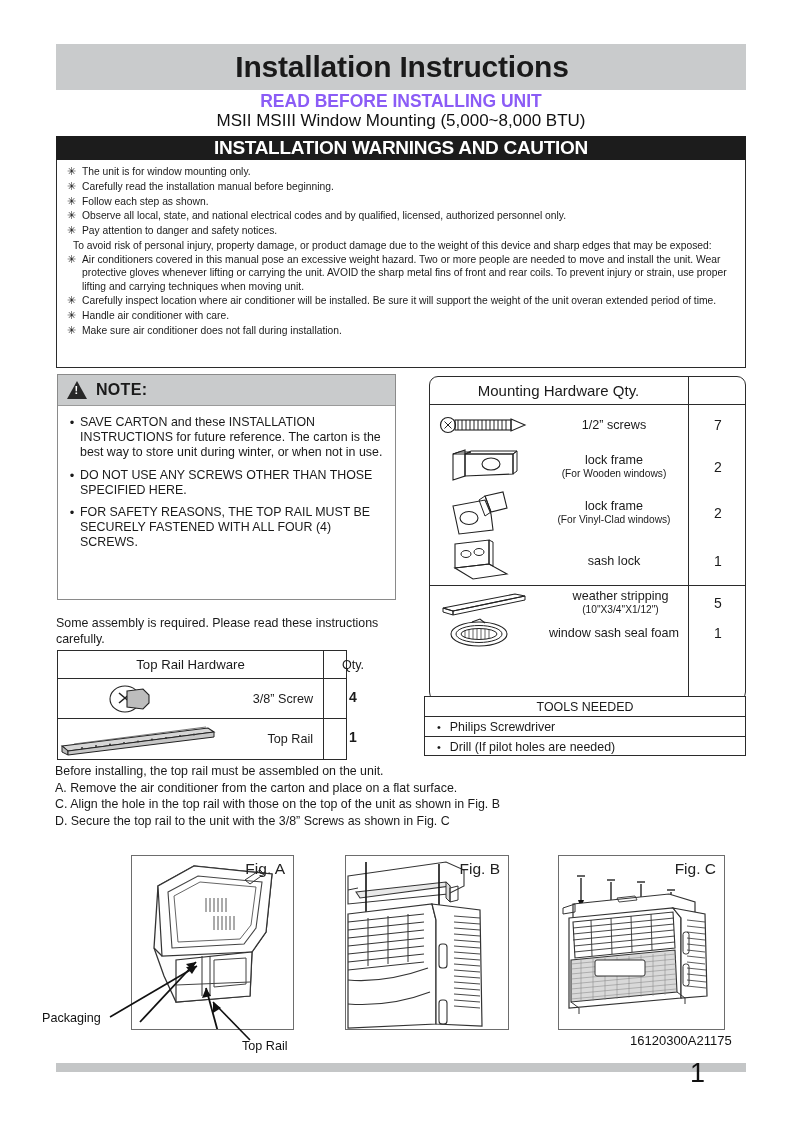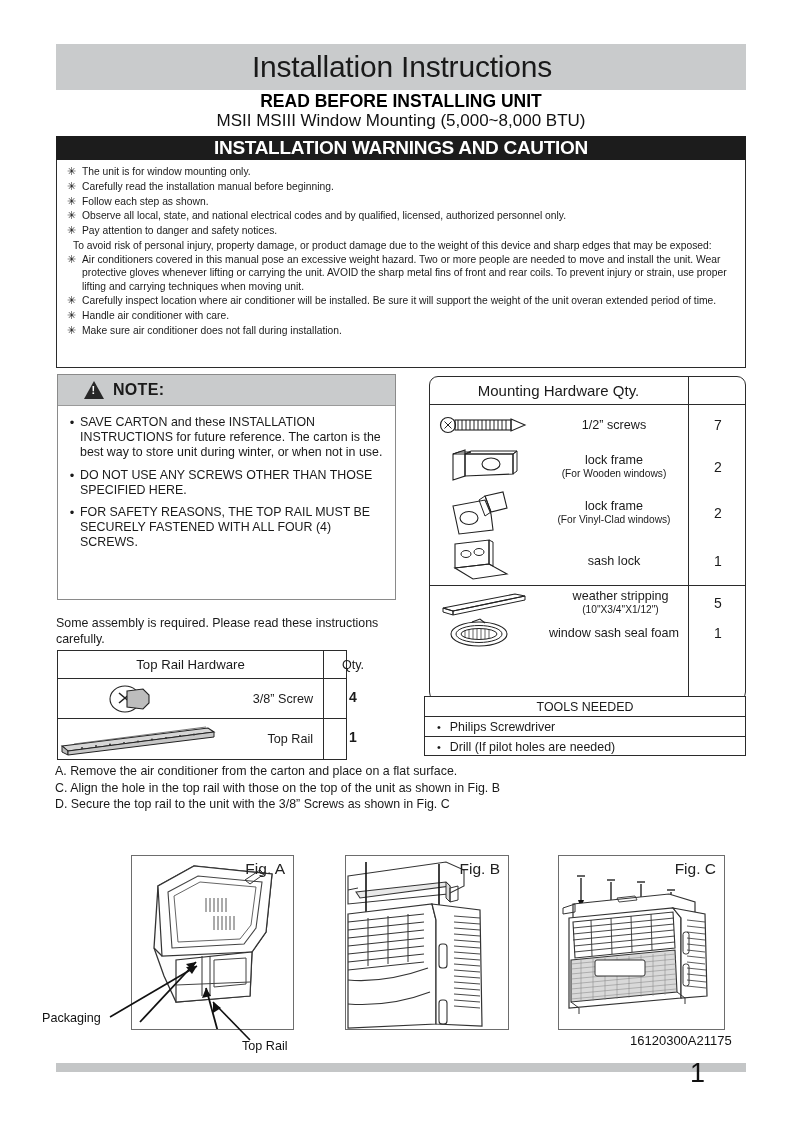--- a/index.html
+++ b/index.html
@@ -28,31 +28,31 @@
     left: 56px; top: 44px;
     width: 690px; height: 46px;
     background: #c9cbcc;
   }
   .title-bar .title-text {
     position: absolute;
     left: 2px; right: 0; top: 50%;
     transform: translateY(-50%);
     text-align: center;
     font-size: 30px;
-    font-weight: normal;
+    font-weight: bold;
     letter-spacing: -0.2px;
     color: #1a1a1a;
   }
   .subtitle1 {
     position: absolute;
     left: 56px; top: 91px; width: 690px;
     text-align: center;
     font-size: 17.5px;
     font-weight: bold;
-    color: #000000;
+    color: #8b5cf6;
   }
   .subtitle2 {
     position: absolute;
     left: 56px; top: 111px; width: 690px;
     text-align: center;
     font-size: 17px;
     color: #111;
   }
   .warn-bar {
     position: absolute;
@@ -112,21 +112,21 @@
     width: 339px; height: 226px;
     border: 1px solid #8a8a8a;
     box-sizing: border-box;
     background: #fff;
   }
   .note-head {
     height: 30px;
     background: #c9cbcc;
     display: flex;
     align-items: center;
-    padding-left: 26px;
+    padding-left: 9px;
     border-bottom: 1px solid #9a9a9a;
   }
   .tri-warn {
     width: 0; height: 0;
     border-left: 10px solid transparent;
     border-right: 10px solid transparent;
     border-bottom: 18px solid #272727;
     position: relative;
     margin-right: 9px;
   }
@@ -617,20 +617,21 @@
       <span class="tools-bullet">•</span>
       <span>Philips  Screwdriver</span>
     </div>
     <div class="tools-item">
       <span class="tools-bullet">•</span>
       <span>Drill (If pilot holes are needed)</span>
     </div>
   </div>
 
   <div class="steps">
+    <div>Before installing, the top rail must be assembled on the unit.</div>
     <div>A. Remove the air conditioner from the carton and place on a flat surface.</div>
     <div>C. Align the hole in the top rail with those on the top of the unit as shown in Fig. B</div>
     <div>D. Secure the top rail to the unit with the 3/8” Screws as shown in Fig. C</div>
   </div>
 
   <div class="fig" id="fig-a">
     <svg width="161" height="173" viewBox="0 0 161 173">
 
       <path d="M22 92 L26 30 L62 10 L140 18 L134 76 L120 96 L118 140 L44 146 L32 120 Z" fill="#fdfdfd" stroke="#333" stroke-width="1.3"></path>
       <path d="M26 30 L62 10 L140 18 L134 76 L120 96 L30 100 Z" fill="#fff" stroke="#333" stroke-width="1.2"></path>

